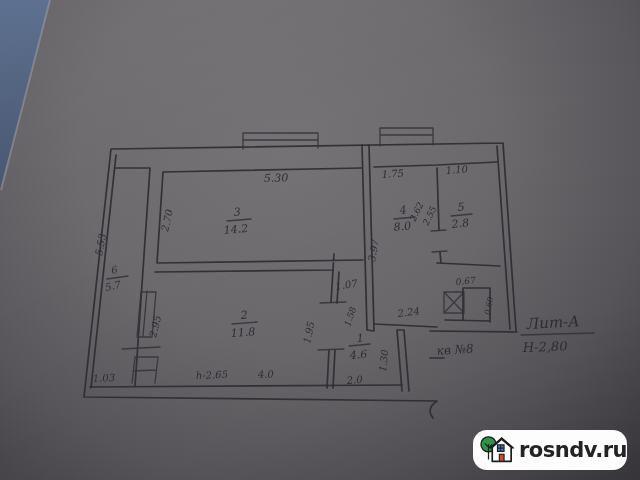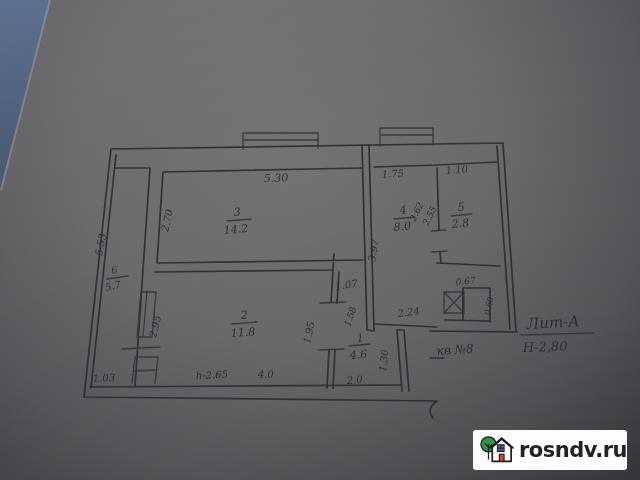--- a/index.html
+++ b/index.html
@@ -13,21 +13,21 @@
   .blue-wedge{position:absolute;left:0;top:0;width:120px;height:200px;
     background:linear-gradient(175deg,#5e7190 0%, #51617d 55%, #47556d 100%);
     clip-path:polygon(0 0, 42% 0, 0 95%);}
   .paper-edge{position:absolute;left:0;top:0;width:120px;height:200px;pointer-events:none;}
   svg.plan{position:absolute;left:0;top:0;}
   .ink{stroke:#2e2c33;stroke-width:1.7;fill:none;stroke-linecap:round;stroke-linejoin:round;opacity:.93;}
   .ink-thin{stroke:#35333a;stroke-width:1.3;fill:none;stroke-linecap:round;opacity:.9;}
   text.hand{font-family:"DejaVu Serif",serif;font-style:italic;fill:#2b2932;opacity:.95;}
   
   .badge{position:absolute;left:473px;top:430px;width:154px;height:40px;background:#fdfdfd;
-    border-radius:3px;display:flex;align-items:center;gap:5px;padding-left:7px;box-sizing:border-box;}
+    border-radius:14px;display:flex;align-items:center;gap:5px;padding-left:7px;box-sizing:border-box;}
   .badge-text{font-family:"DejaVu Sans",sans-serif;font-weight:bold;font-size:21px;color:#232323;letter-spacing:-0.5px;}
 </style>
 </head>
 <body>
 
 <div class="photo"></div>
 <div class="sheen"></div>
 <div class="blue-wedge"></div>
 <svg class="paper-edge" width="120" height="200">
   <line x1="50" y1="0" x2="1" y2="190" stroke="rgba(205,210,220,0.28)" stroke-width="2"></line>

